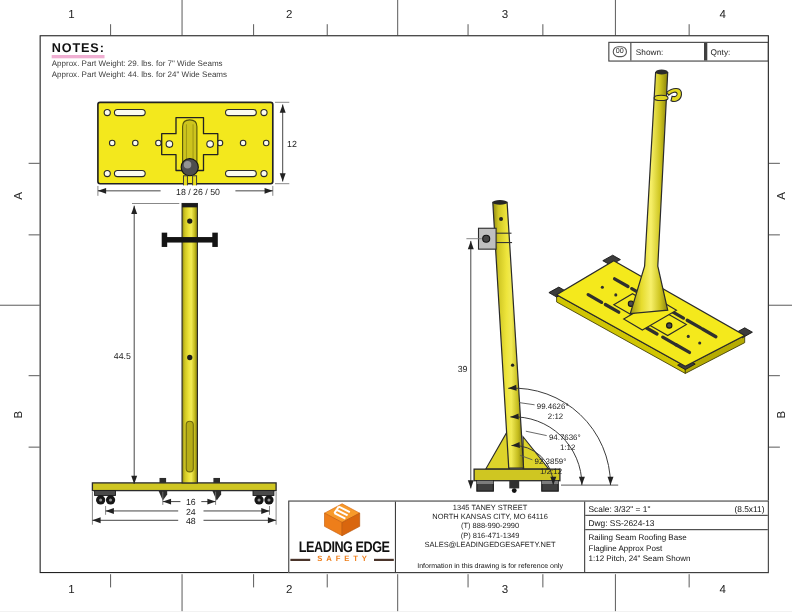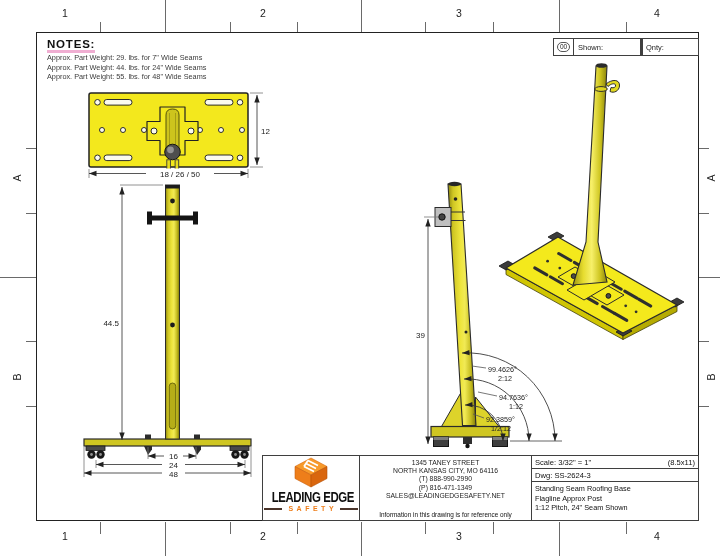--- a/index.html
+++ b/index.html
@@ -270,21 +270,20 @@
       <text class="angtxt" x="486" y="422">92.3859°</text>
       <text class="angtxt" x="491" y="431">1/2:12</text>
     </g>
   </svg>
 
   <div class="notes">
     <div class="notes-title">NOTES:</div>
     <div class="notes-underline"></div>
     <div class="notes-line">Approx. Part Weight: 29. lbs. for 7" Wide Seams</div>
     <div class="notes-line">Approx. Part Weight: 44. lbs. for 24" Wide Seams</div>
-    <div class="notes-line">Approx. Part Weight: 55. lbs. for 48" Wide Seams</div>
   </div>
 
   <div class="parts">
     <div class="c1">
         <span>00</span>
       </div>
     <div class="c2">Shown:</div>
     <div class="c3">Qnty:</div>
   </div>
 
@@ -315,23 +314,23 @@
       <div>(P) 816-471-1349</div>
       <div>SALES@LEADINGEDGESAFETY.NET</div>
       <div class="disc">Information in this drawing is for reference only</div>
     </div>
     <div class="title-cell">
       <div class="trow">
         <span>Scale: 3/32" = 1"</span>
         <span>(8.5x11)</span>
       </div>
       <div class="trow">
-        <span>Dwg: SS-2624-3</span>
+        <span>Dwg: SS-2624-13</span>
       </div>
       <div class="tdesc">
-        <div>Standing Seam Roofing Base</div>
+        <div>Railing Seam Roofing Base</div>
         <div>Flagline Approx Post</div>
         <div>1:12 Pitch, 24" Seam Shown</div>
       </div>
     </div>
   </div>
 
 </div>
 
 </body></html>

